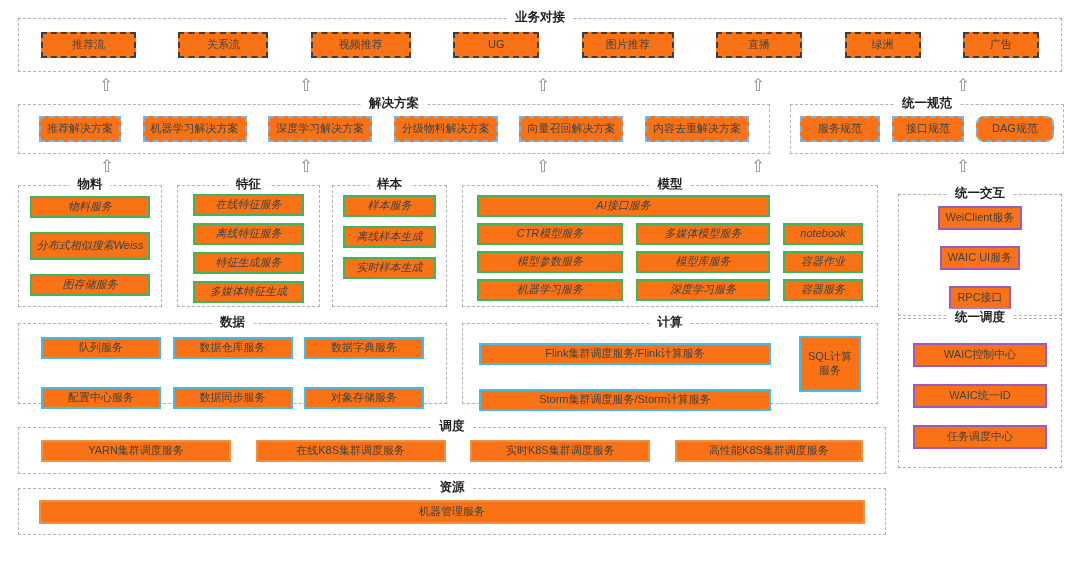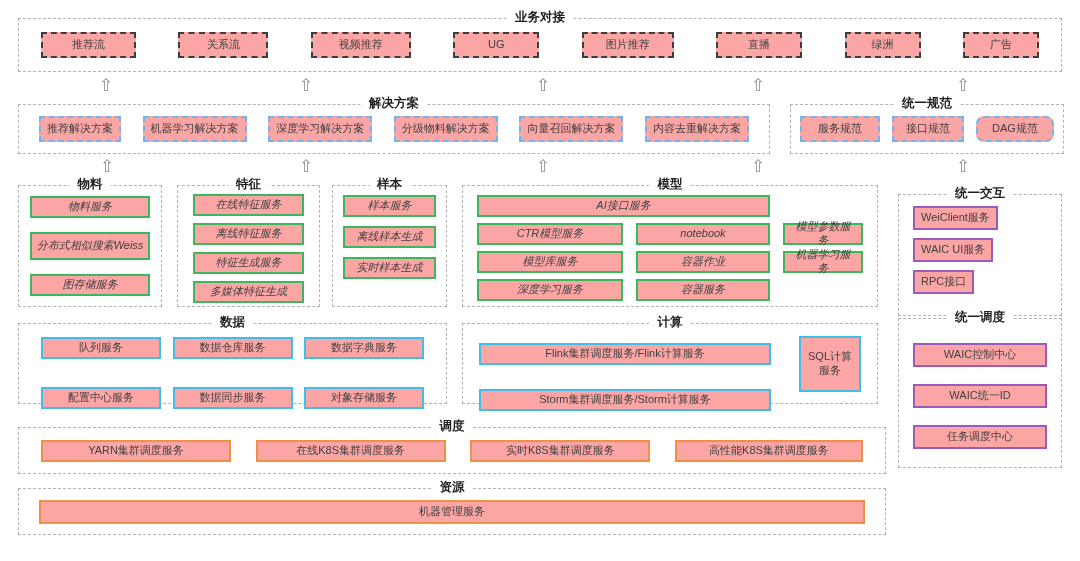--- a/index.html
+++ b/index.html
@@ -7,21 +7,21 @@
     position:relative;width:1080px;height:561px;background:#fff;overflow:hidden;
     font-family:"Liberation Sans","DejaVu Sans",sans-serif;color:#3b3b3b;border-radius:11px;
   }
   .sec{position:absolute;border:1px dashed #b3b3b3;box-sizing:border-box;background:#fff;}
   .sec-label{
     position:absolute;top:0;left:50%;transform:translate(-50%,-60%);
     background:#fff;padding:0 8px;font-weight:bold;font-size:12.5px;color:#1f1f1f;white-space:nowrap;
   }
   .box{
     display:flex;align-items:center;justify-content:center;text-align:center;
-    font-size:11px;color:#404040;background:#fca5a5;box-sizing:border-box;
+    font-size:11px;color:#404040;background:#f97316;box-sizing:border-box;
     padding:2px 6px;line-height:1.25;flex:none;
   }
   .h26{height:26px}.h24{height:24px}.h22{height:22px}
   .b-dark-dash{border:2px dashed #3d3d3d;}
   .b-blue-dash{border:2px dashed #74b4ea;}
   .b-green{border:2px solid #3cb85c;font-style:italic;}
   .b-blue{border:2px solid #41bdea;}
   .b-purple{border:2px solid #9b5bbe;}
   .b-orange{border:2px solid #ee9045;}
   .rounded{border-radius:8px;}
@@ -121,33 +121,34 @@
       <div class="box b-green h22">实时样本生成</div>
     </div>
   </div>
 
   <div class="sec" style="left:462px;top:185px;width:416px;height:122px">
     <span class="sec-label">模型</span>
     <div class="grid-model">
       <div class="box b-green span2">AI接口服务</div>
       <div></div>
       <div class="box b-green">CTR模型服务</div>
+      <div class="box b-green">多媒体模型服务</div>
       <div class="box b-green">notebook</div>
       <div class="box b-green">模型参数服务</div>
       <div class="box b-green">模型库服务</div>
       <div class="box b-green">容器作业</div>
       <div class="box b-green">机器学习服务</div>
       <div class="box b-green">深度学习服务</div>
       <div class="box b-green">容器服务</div>
     </div>
   </div>
 
   <div class="sec" style="left:898px;top:194px;width:164px;height:122px">
     <span class="sec-label">统一交互</span>
-    <div class="col" style="padding:11px 14px;gap:8px;align-items:flex-start">
+    <div class="col" style="padding:11px 14px;gap:16px;align-items:center">
       <div class="box b-purple h24">WeiClient服务</div>
       <div class="box b-purple h24">WAIC UI服务</div>
       <div class="box b-purple h24">RPC接口</div>
     </div>
   </div>
 
   <div class="sec" style="left:18px;top:323px;width:429px;height:81px">
     <span class="sec-label">数据</span>
     <div class="grid-data">
       <div class="box b-blue">队列服务</div>

